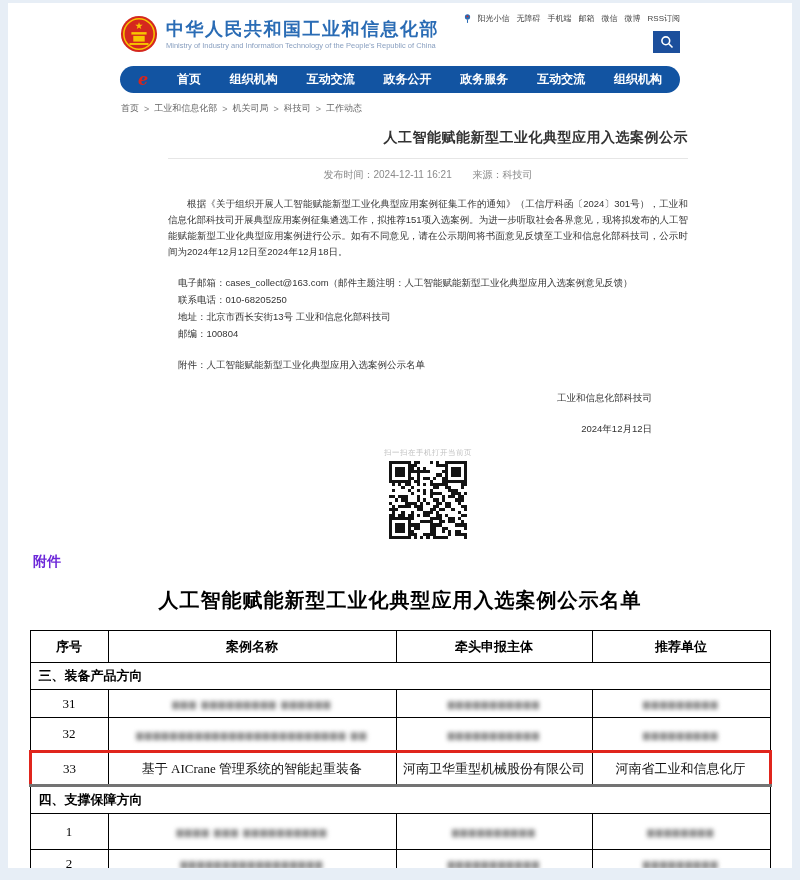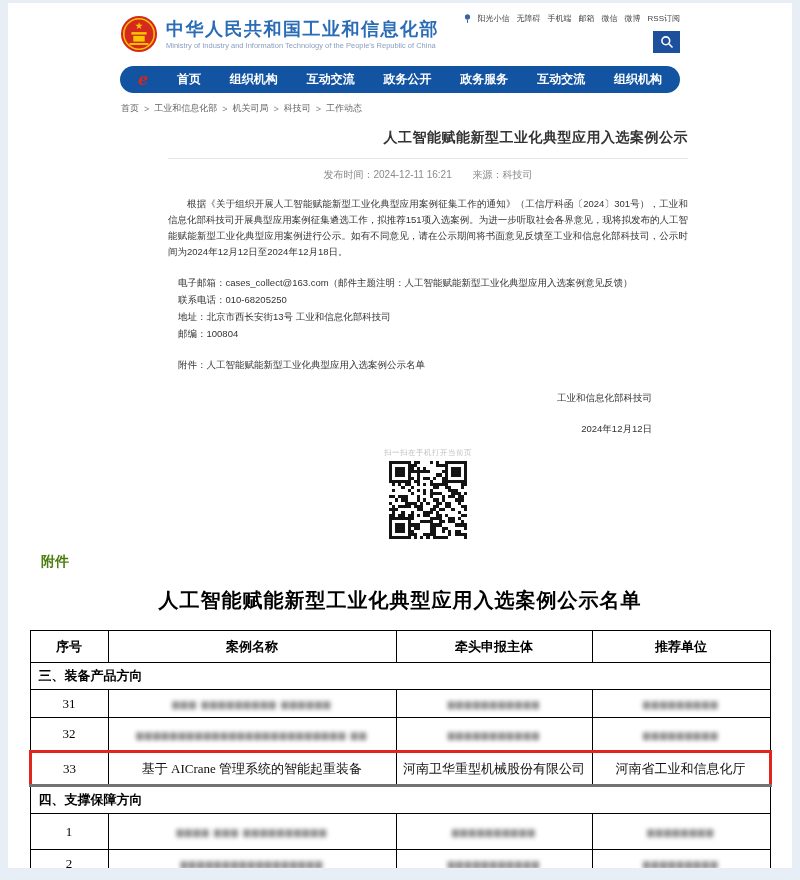--- a/index.html
+++ b/index.html
@@ -46,21 +46,21 @@
   .sign{text-align:right;margin-top:20px;padding-right:36px;font-size:9.5px;color:#333;}
   .sign-date{margin-top:18px;}
   .qr-block{text-align:center;margin-top:12px;}
   .qr-caption{font-size:7.5px;color:#c2c2c2;letter-spacing:.5px;}
   .qr{width:78px;height:78px;margin:3px auto 0;display:grid;grid-template-columns:repeat(25,1fr);grid-auto-rows:1fr;}
   .qr i{display:block;}
   .qr i.on{background:#141414;}
 
   
   .attachment-doc{margin-top:14px;}
-  .attach-label{font-size:14px;font-weight:bold;color:#4d7c0f;margin-left:33px;}
+  .attach-label{font-size:14px;font-weight:bold;color:#6d28d9;margin-left:25px;}
   .doc-title{font-size:20px;font-weight:900;color:#000;text-align:center;margin:16px 0 16px;letter-spacing:1px;}
   table.case-table{border-collapse:collapse;margin:8px auto;width:740px;table-layout:fixed;}
   .case-table th,.case-table td{border:1px solid #000;box-sizing:border-box;}
   .case-table th{font-size:13px;font-weight:bold;color:#000;height:32px;}
   .section-row td{font-size:13px;font-weight:bold;text-align:left;padding:4px 8px;height:26px;}
   td.cell{text-align:center;font-family:"Liberation Serif",serif;font-size:12.5px;color:#111;padding:3px 4px;}
   td.no{font-family:"Liberation Serif",serif;font-size:13px;text-align:center;}
   tr.r-sm{height:28px;} tr.r-md{height:34px;} tr.r-lg{height:36px;}
   .redacted{filter:blur(2px);color:#8f8f8f;font-size:9px;letter-spacing:1.5px;font-family:"Liberation Sans",sans-serif;}
   tr.highlight td{border-top:3px solid #e0251c;border-bottom:3px solid #737373;}

